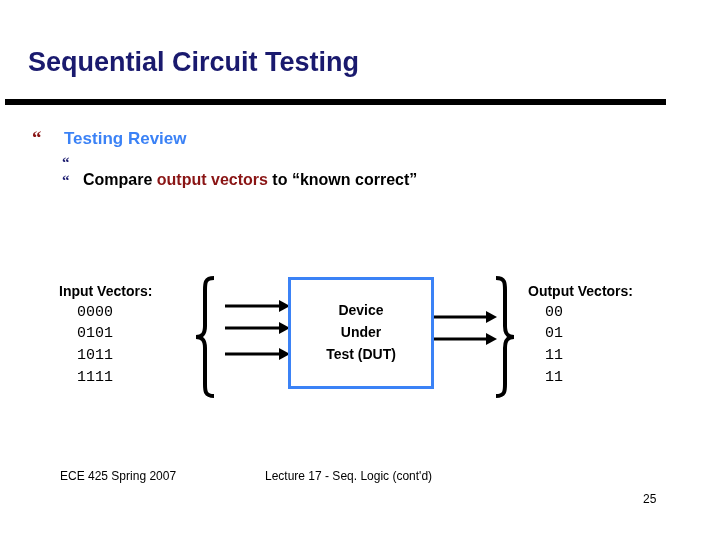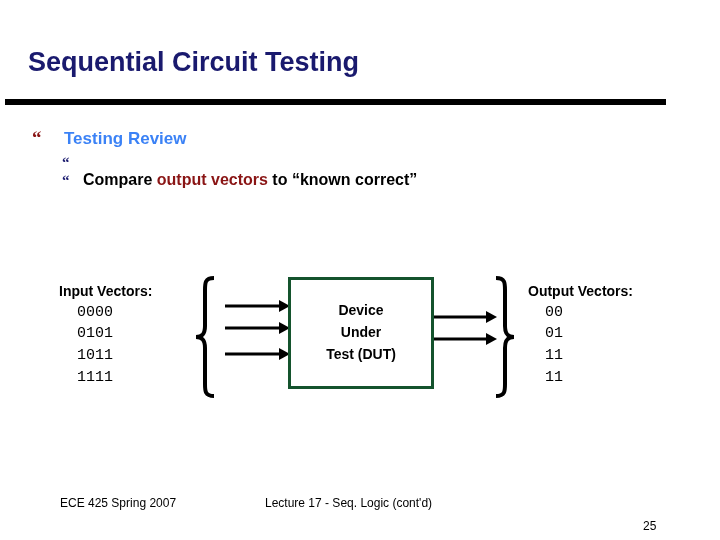--- a/index.html
+++ b/index.html
@@ -125,21 +125,21 @@
   .row2 { top: 347px; }
   .row3 { top: 369px; }
 
   
   #dut-box {
     position: absolute;
     left: 288px;
     top: 277px;
     width: 146px;
     height: 112px;
-    border: 3px solid #14532d;
+    border: 3px solid #3b82f6;
     box-sizing: border-box;
     background: #ffffff;
   }
   #dut-text {
     position: absolute;
     left: 0;
     top: 0;
     width: 100%;
     height: 100%;
     display: flex;
@@ -158,21 +158,21 @@
   #brace-left  { left: 192px; top: 274px; }
   #brace-right { left: 492px; top: 274px; }
 
   
   .arrow-svg { position: absolute; }
 
   
   #footer {
     position: absolute;
     left: 0;
-    top: 496px;
+    top: 469px;
     width: 642px;
     height: 20px;
     font-size: 12px;
     color: #000000;
     text-decoration: underline;
   }
   #footer-left   { position: absolute; left: 60px;  top: 0; white-space: nowrap; }
   #footer-center { position: absolute; left: 265px; top: 0; white-space: nowrap; }
   #footer-right  { position: absolute; left: 643px; top: 0; white-space: nowrap; margin-top: 23px; }
 </style>

